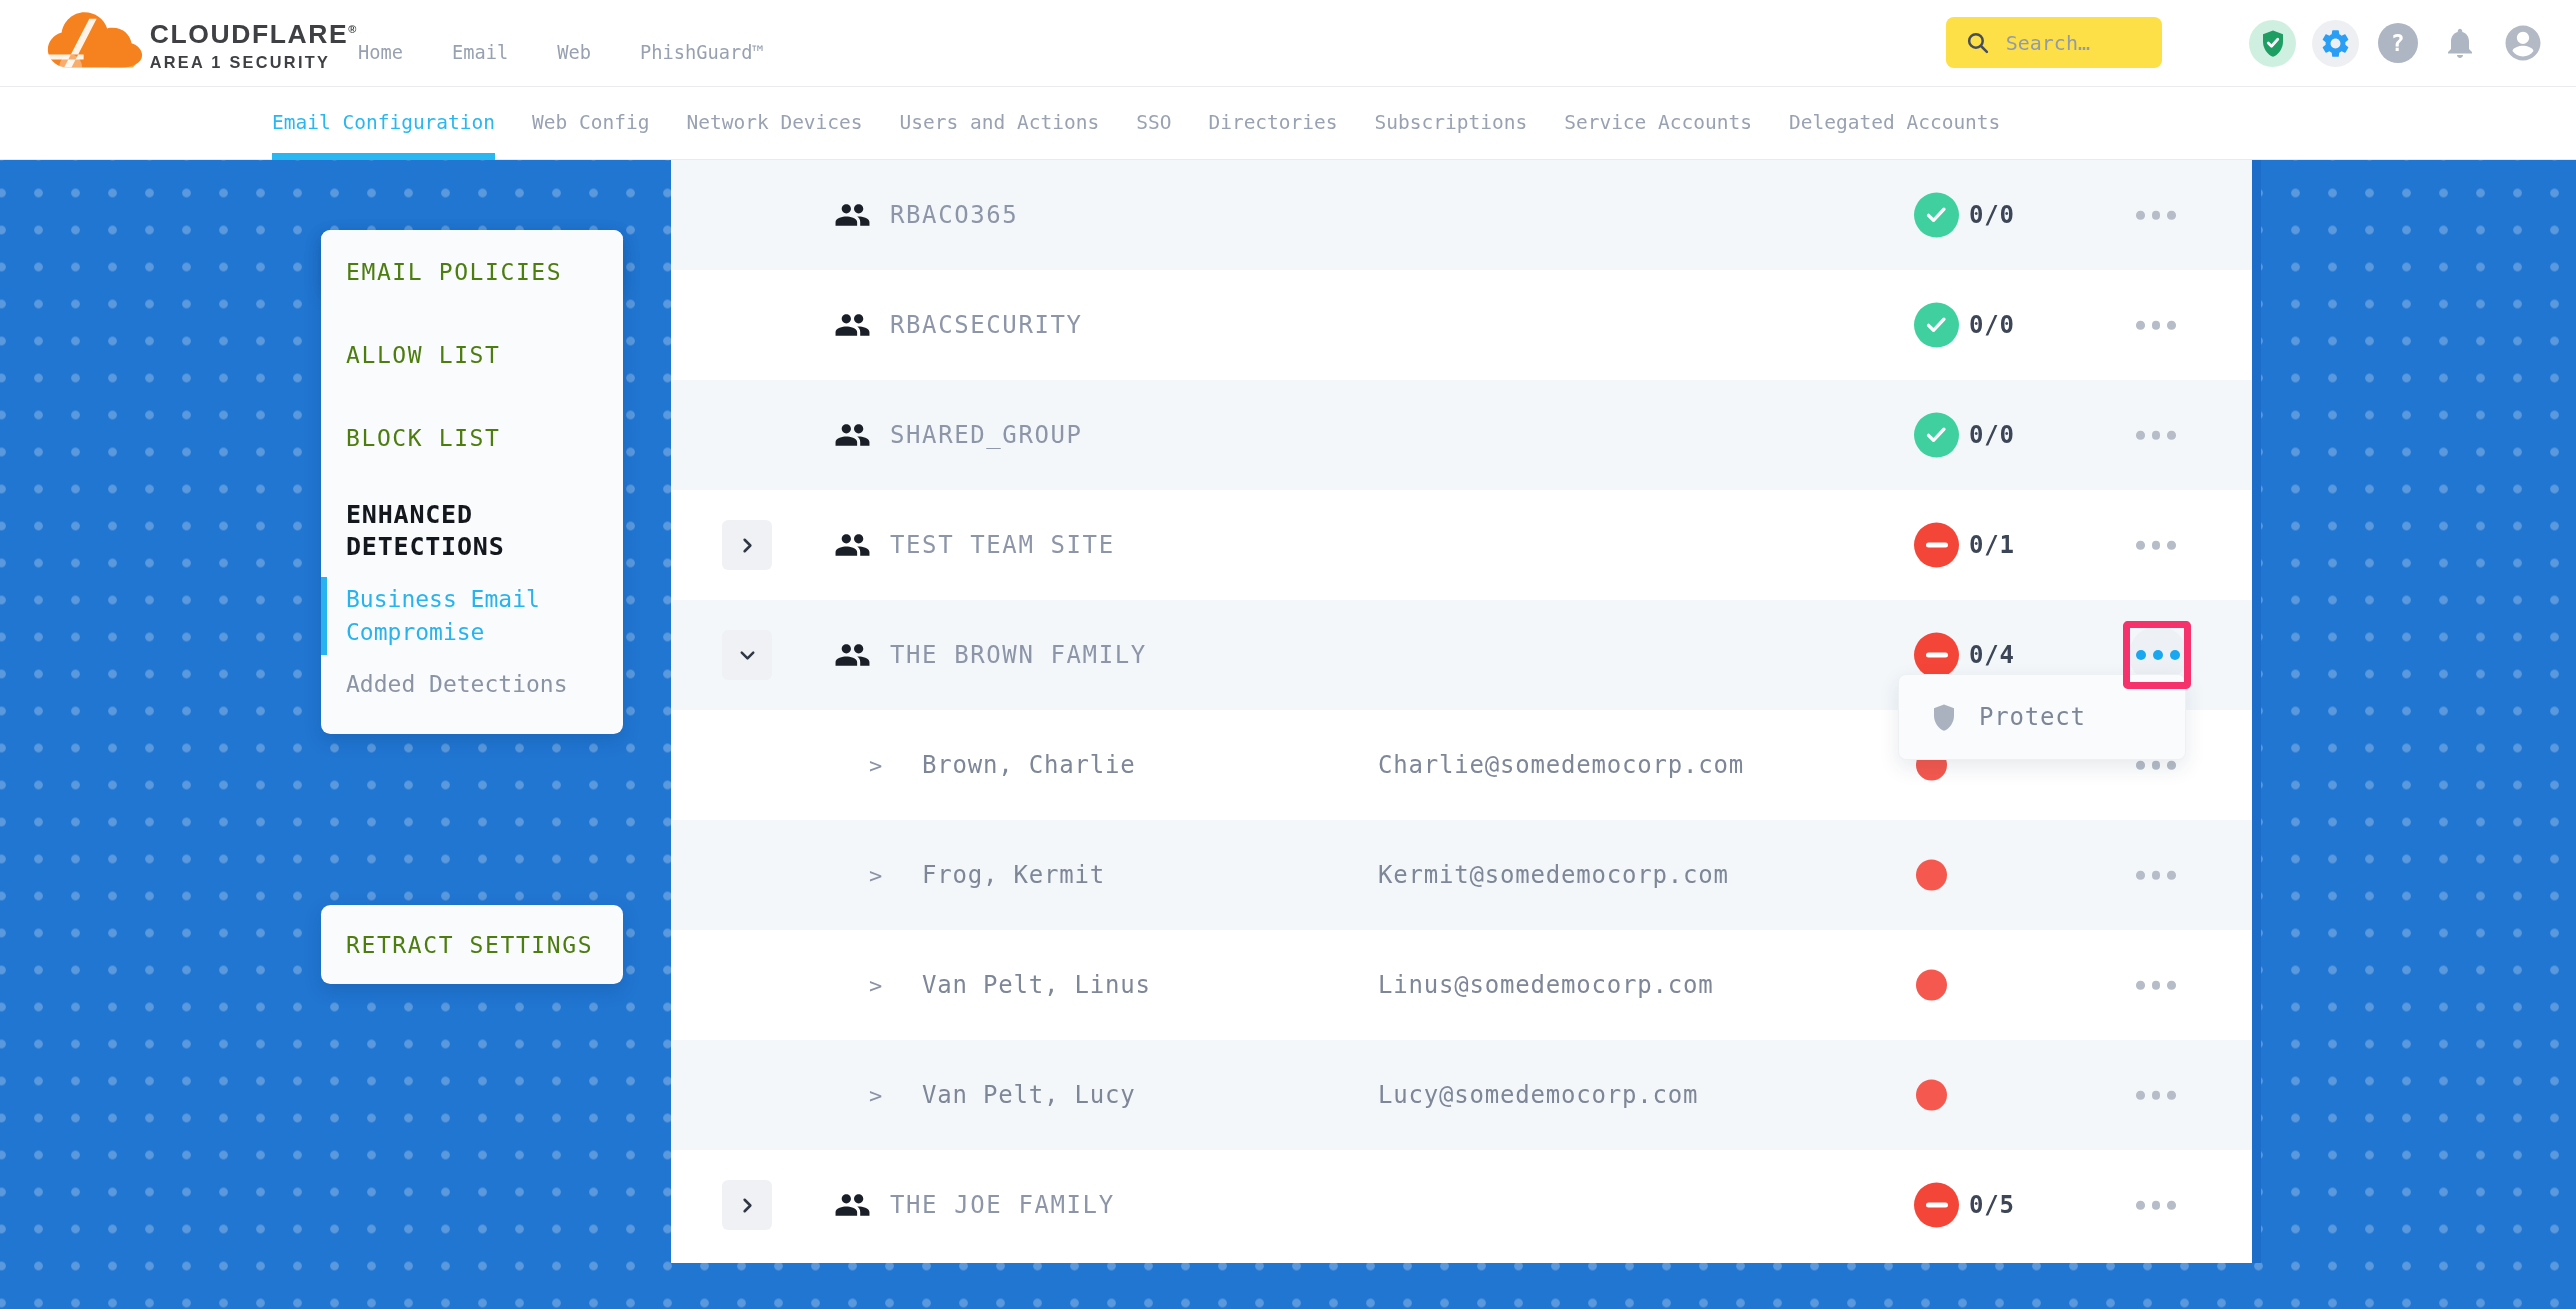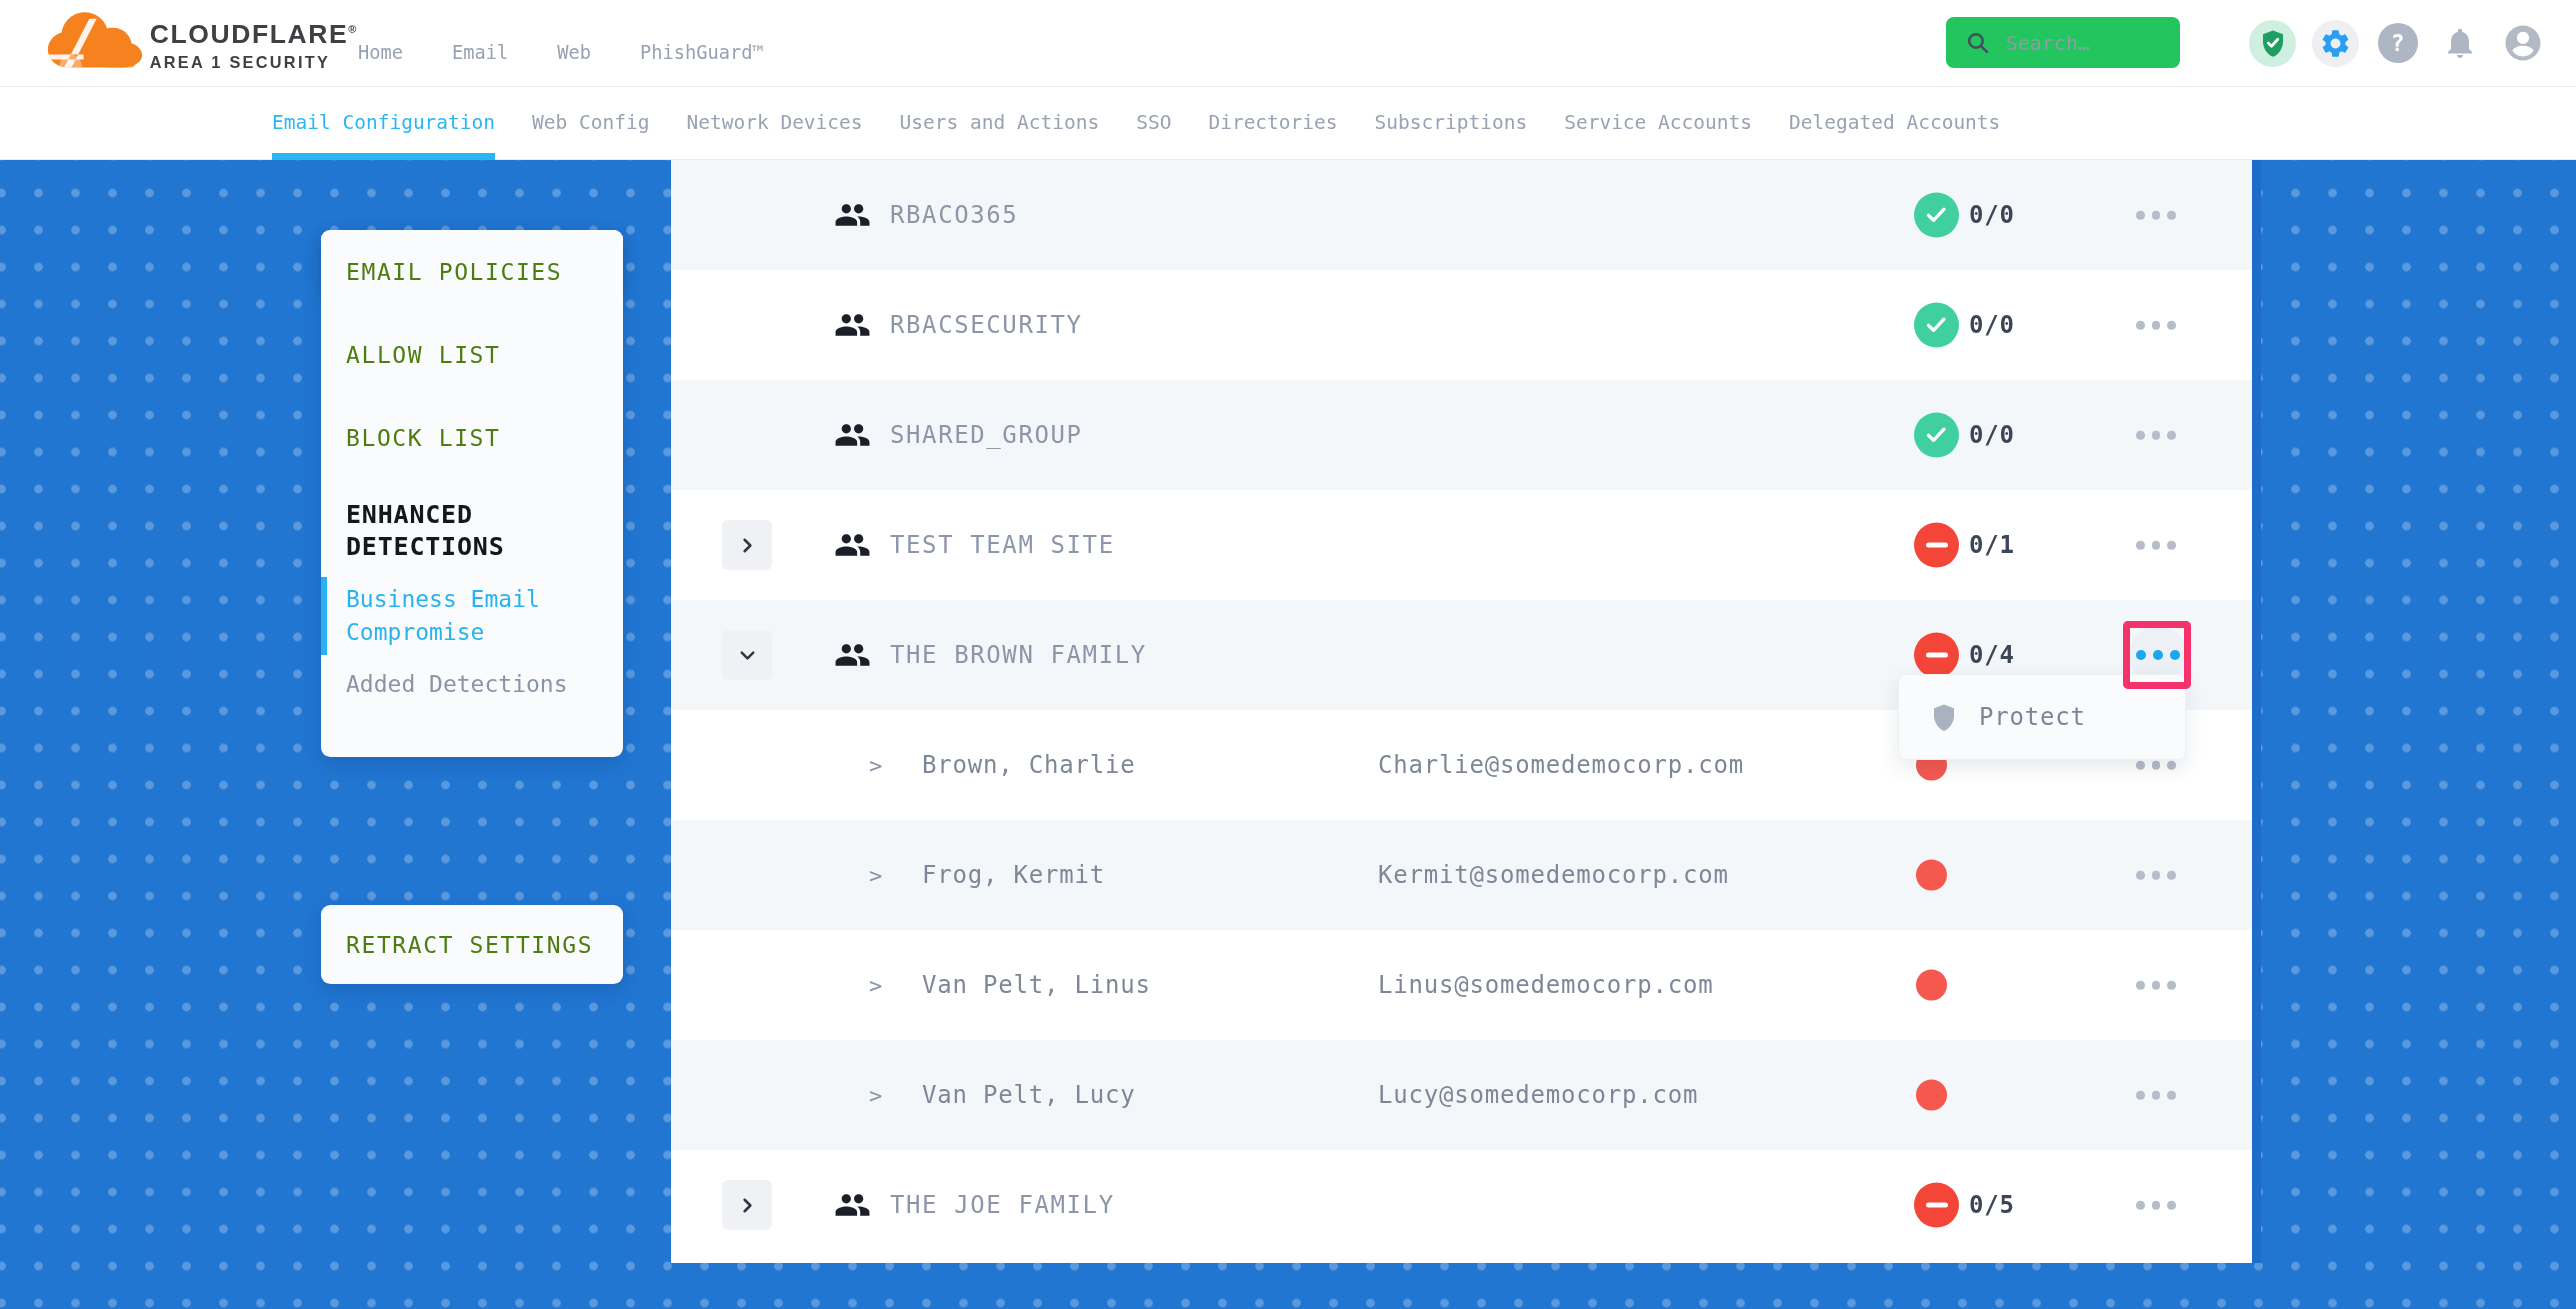--- a/index.html
+++ b/index.html
@@ -23,22 +23,22 @@
   }
   .logo-wrap{position:absolute;left:45px;top:9.3px;display:flex;align-items:center;}
   .logo-cloud{width:100px;height:65px;}
   .brand{margin-left:4.7px;font-family:"Liberation Sans","DejaVu Sans",sans-serif;color:#3f4044;}
   .brand-line1{font-size:26.5px;font-weight:700;letter-spacing:1.6px;line-height:36px;}
   .brand-line1 sup{font-size:11px;vertical-align:super;}
   .brand-line2{font-size:16.3px;font-weight:700;letter-spacing:2.3px;line-height:20px;}
   .main-nav{position:absolute;left:358px;top:9px;height:86px;display:flex;align-items:center;gap:49px;}
   .nav-link{font-size:18.7px;color:#98a1b1;cursor:pointer;white-space:nowrap;}
   .search-box{
-    position:absolute;left:1946px;top:17px;width:234px;height:51px;border-radius:7.8px;
-    background:#22c55e;display:flex;align-items:center;padding-left:18.7px;box-sizing:border-box;
+    position:absolute;left:1946px;top:17px;width:216px;height:51px;border-radius:7.8px;
+    background:#fde047;display:flex;align-items:center;padding-left:18.7px;box-sizing:border-box;
   }
   .search-box svg{width:25px;height:25px;flex:0 0 auto;}
   .search-input{
     border:none;outline:none;background:transparent;margin-left:14px;width:179px;
     font-family:"DejaVu Sans Mono","Liberation Mono",monospace;font-size:20px;color:#4a5264;
   }
   .search-input::placeholder{color:#929ba9;}
   .header-icons{position:absolute;left:2249px;top:0;height:86px;display:flex;align-items:center;gap:15.6px;}
   .hicon{width:47px;height:47px;border-radius:50%;display:flex;align-items:center;justify-content:center;cursor:pointer;}
   .hicon.green{background:#cff0e1;}
@@ -64,21 +64,21 @@
     background:#f9fbfd;border-radius:9.3px;box-shadow:0 6.2px 17px rgba(10,50,100,0.20);
     margin-bottom:0;overflow:hidden;position:relative;
   }
   .card-domains{position:absolute;top:0;left:0;width:302px;height:62px;}
   .card-retract{position:absolute;top:675px;left:0;width:302px;height:79px;}
   .card-item{
     min-height:83px;display:flex;align-items:center;padding:0 25px;
     font-size:23px;letter-spacing:1.6px;color:#4d7c0f;cursor:pointer;
   }
   .card-domains .card-item,.card-retract .card-item{min-height:100%;height:100%;}
-  .section{padding:20px 25px 56px 25px;}
+  .section{padding:20px 25px 33px 25px;}
   .section-heading{font-size:25px;font-weight:700;color:#14171d;line-height:32px;letter-spacing:0.8px;margin-bottom:20px;}
   .sub-item{font-size:23px;line-height:33px;color:#8b94a5;cursor:pointer;position:relative;}
   .sub-item.active{color:#29b3ee;margin-bottom:18.7px;}
   .sub-item.active::before{content:'';position:absolute;left:-25px;top:-6.2px;bottom:-6.2px;width:6.2px;background:#29b3ee;}
 
   
   .panel{position:absolute;left:671px;top:160px;width:1581px;height:1103px;background:#ffffff;z-index:4;}
   .scroll-strip{position:absolute;left:2252px;top:160px;width:9.3px;height:1103px;background:#1c6cc9;z-index:3;}
   .row{position:relative;height:110px;background:#ffffff;}
   .row.light{background:#f3f7fa;}

